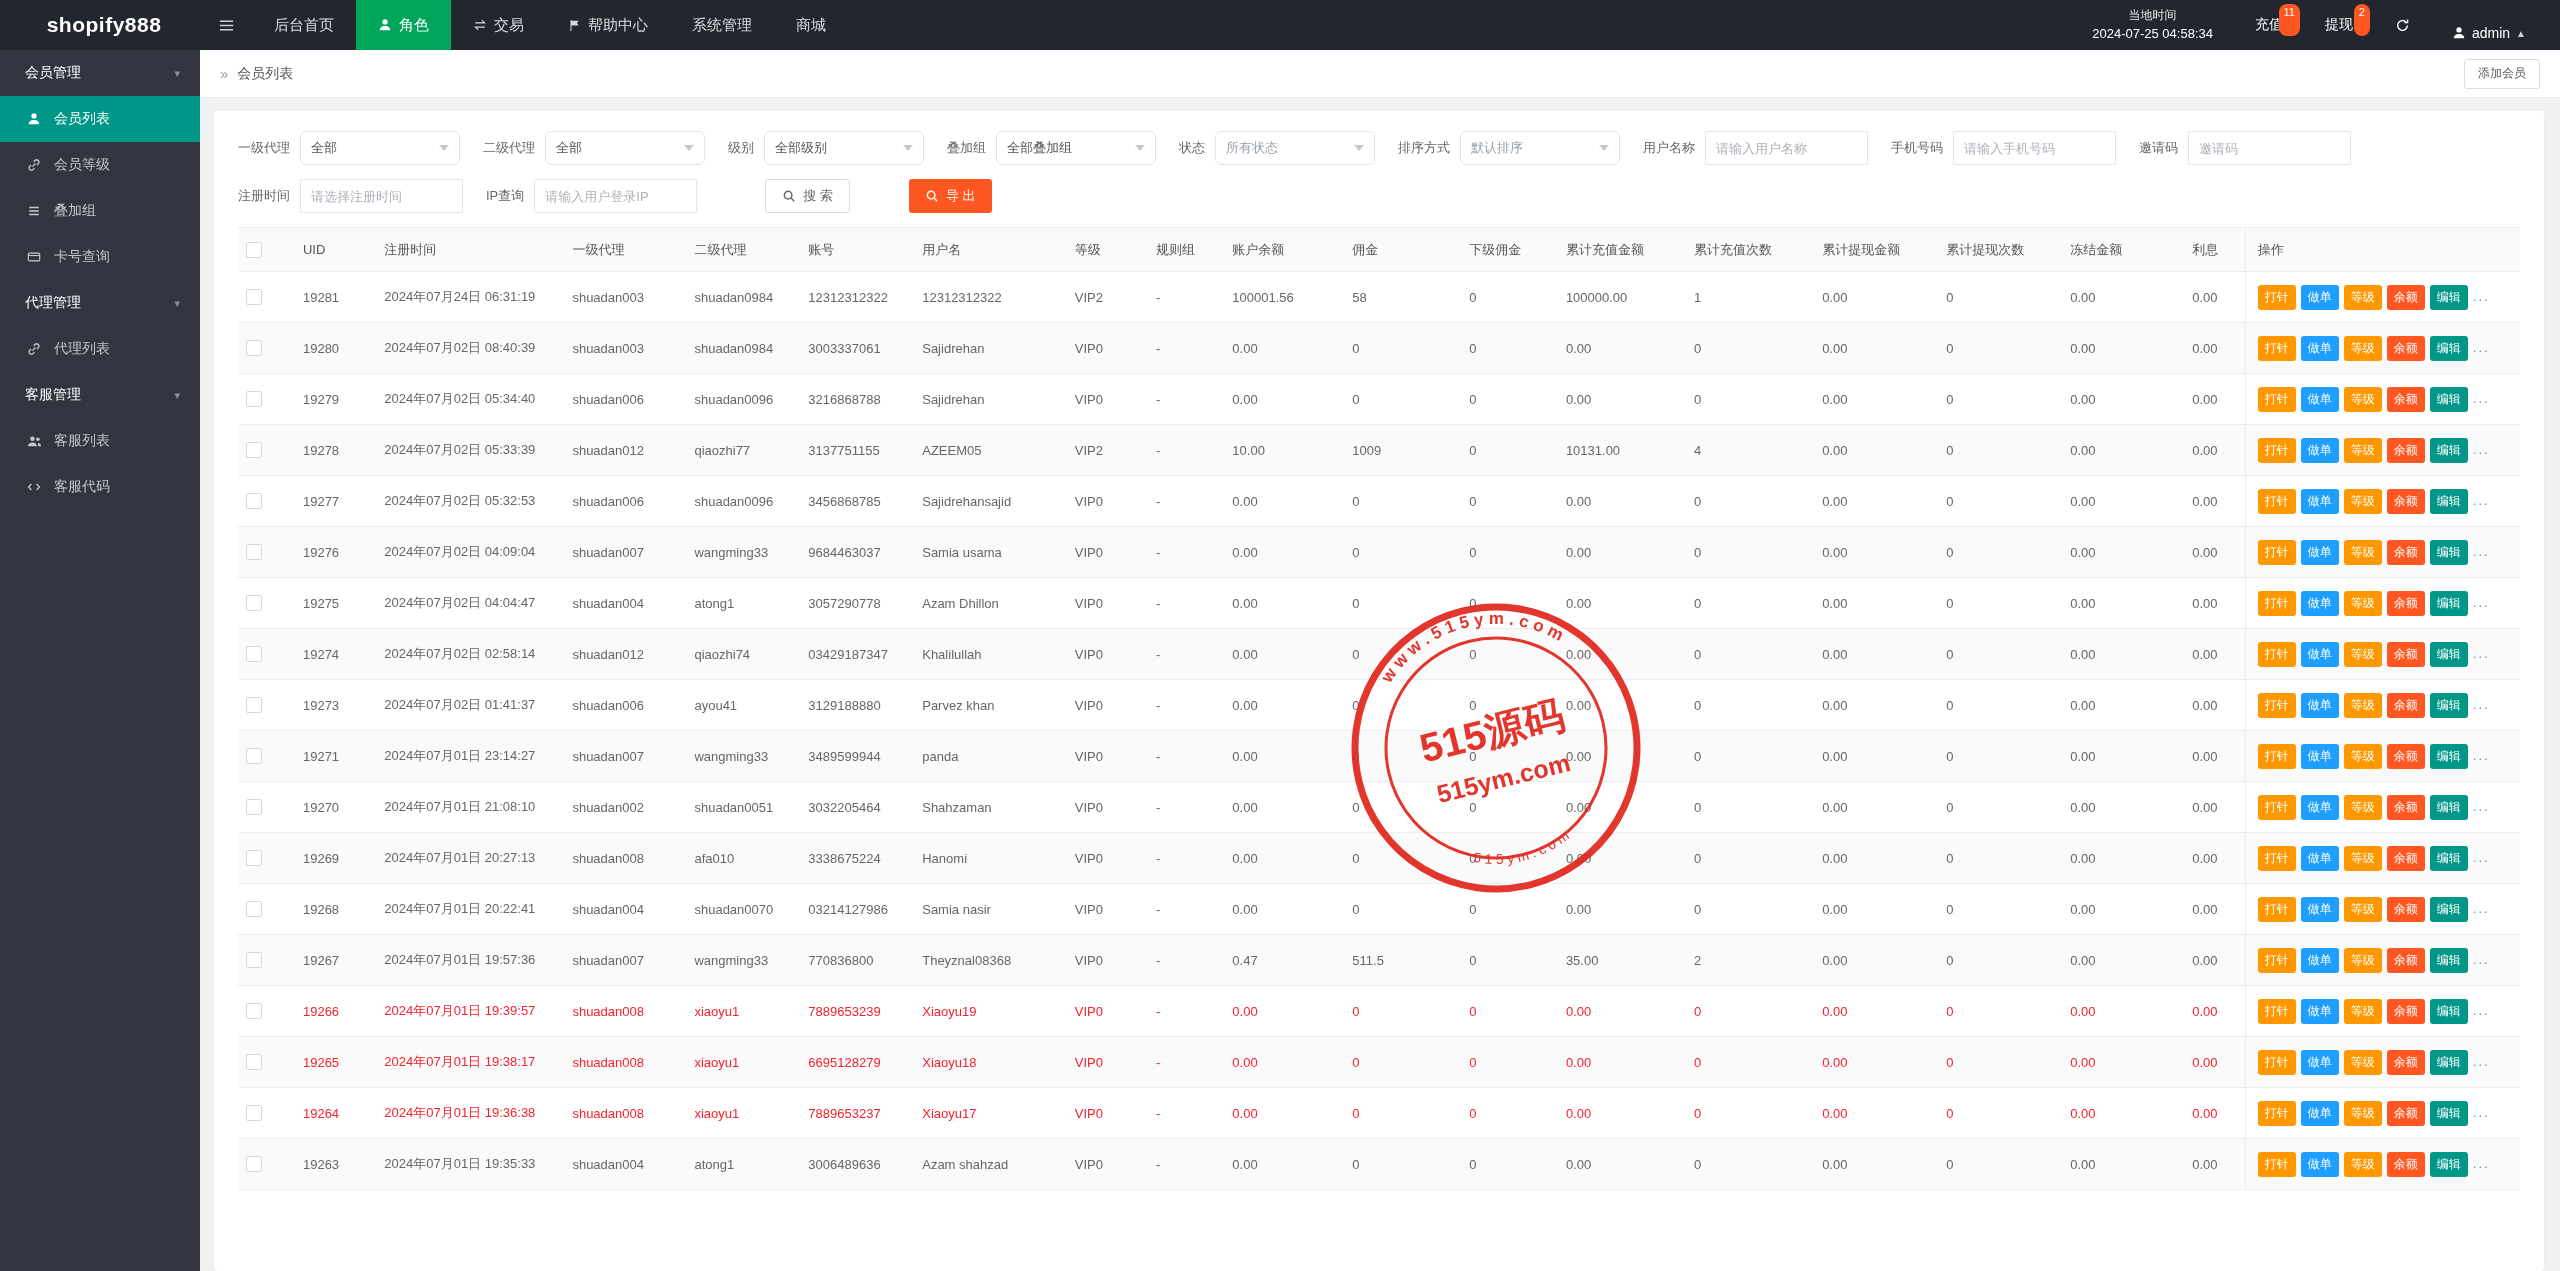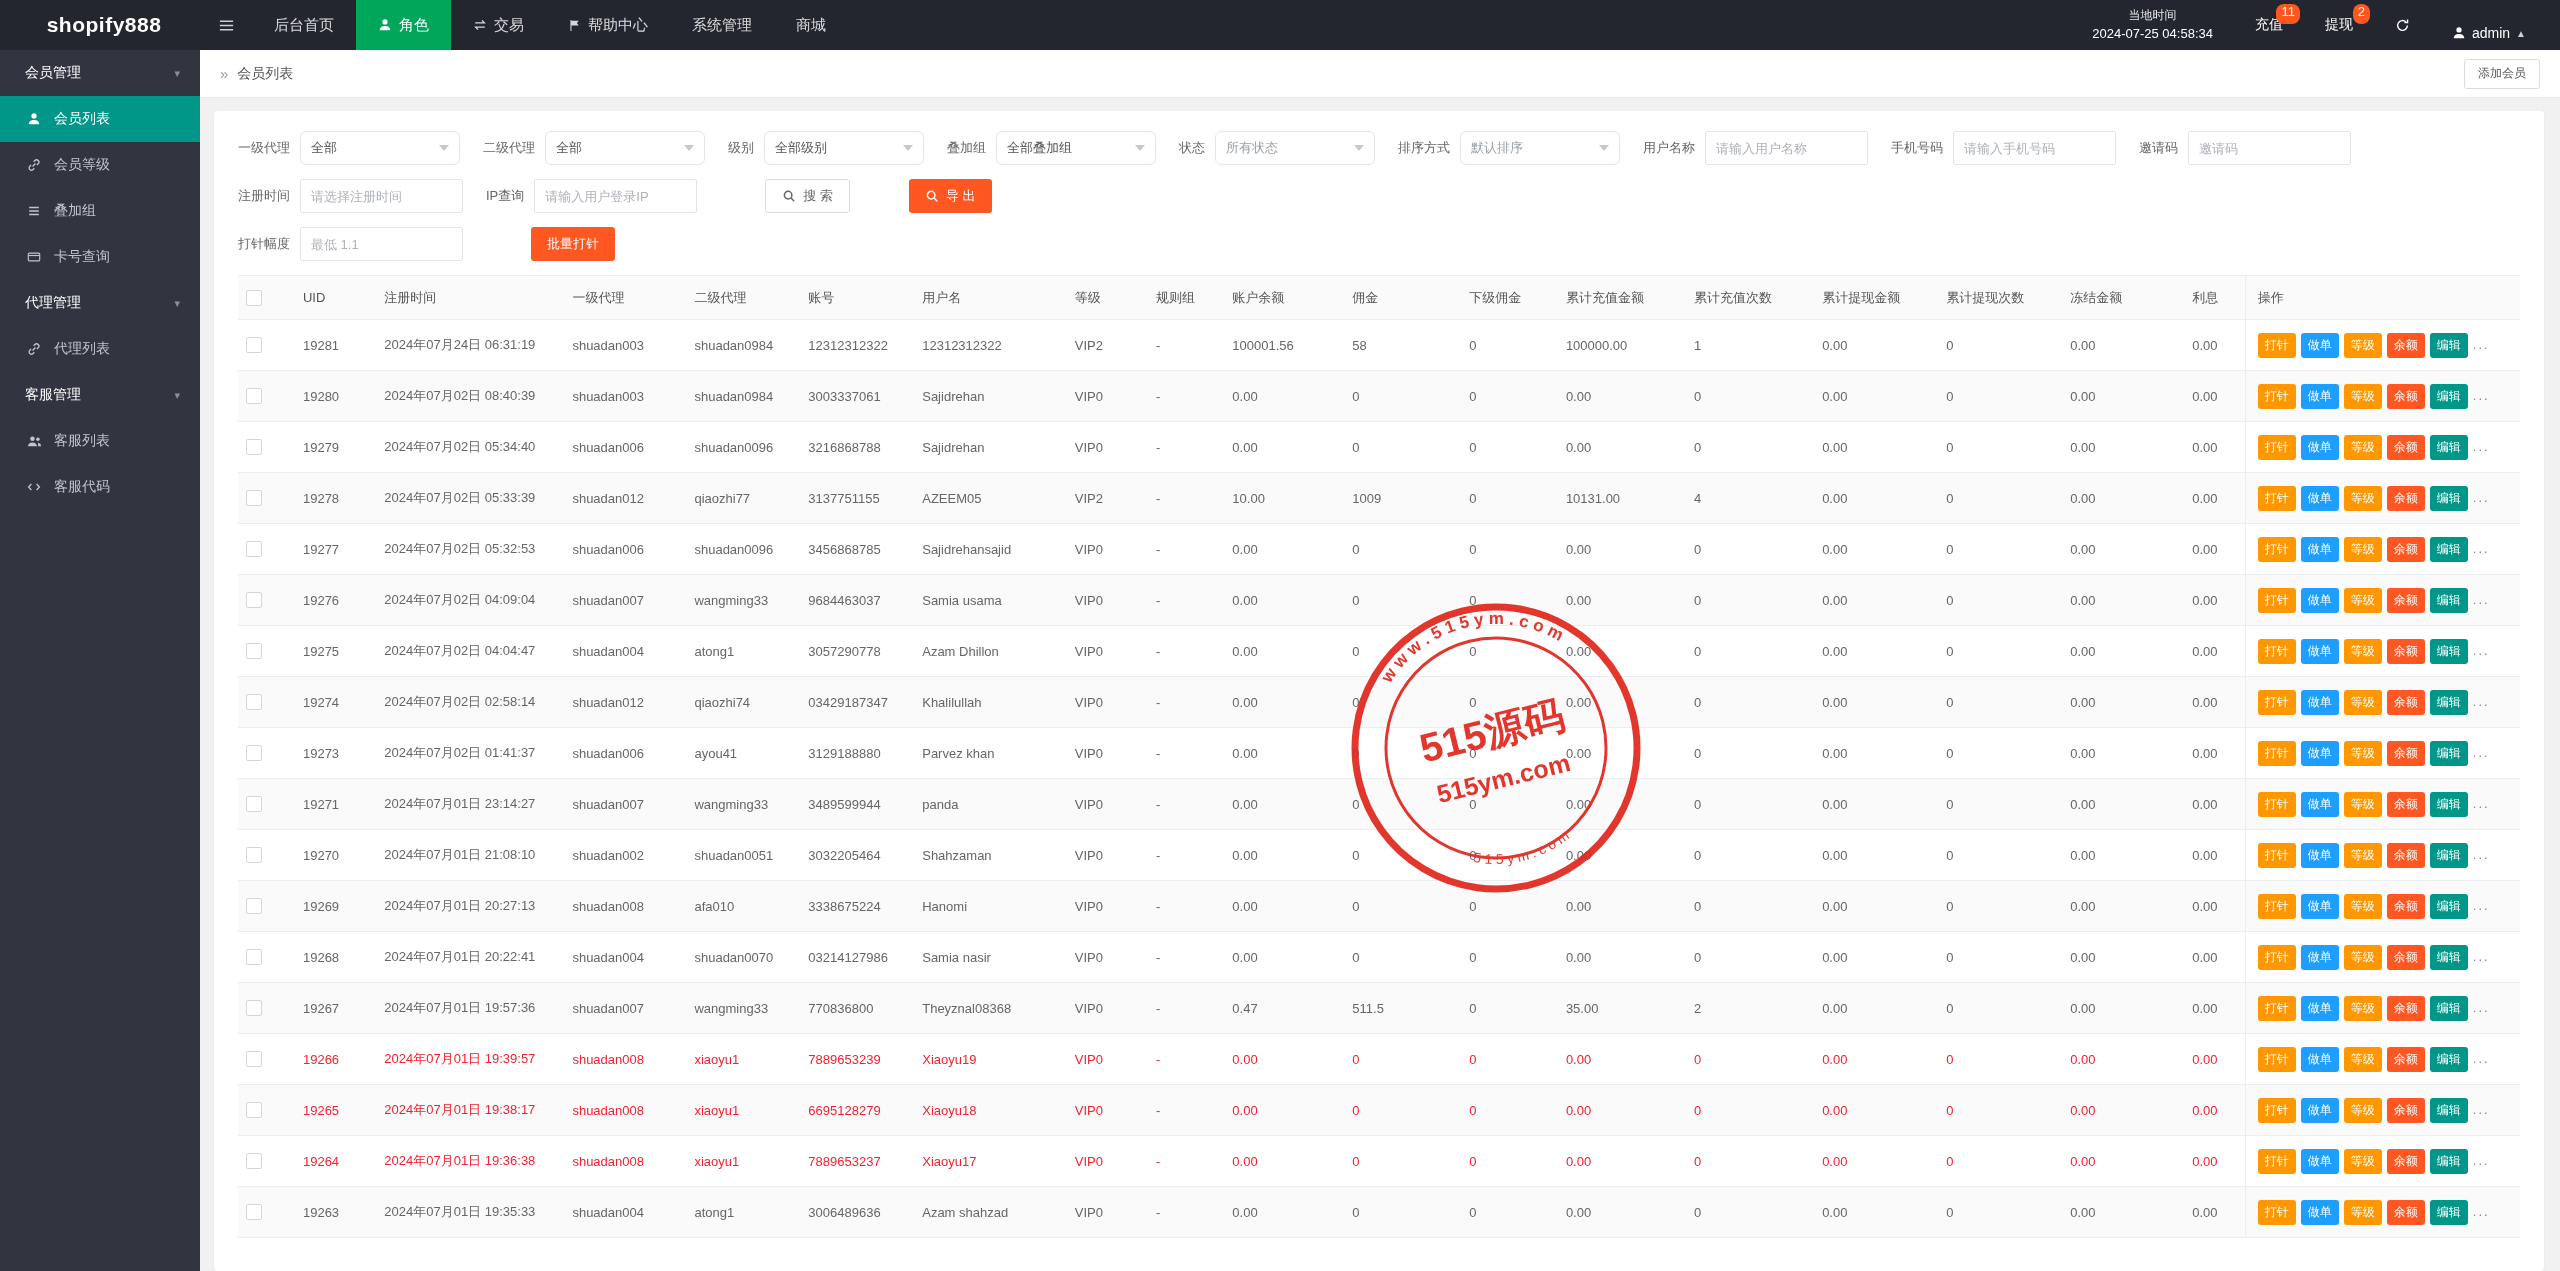--- a/index.html
+++ b/index.html
@@ -12,21 +12,21 @@
   .nav-toggle { width:52px; display:flex; align-items:center; justify-content:center; color:#cfd0d3; cursor:pointer; }
   .navbar-menu { display:flex; align-items:stretch; }
   .nav-item { padding:0 22px; display:flex; align-items:center; gap:7px; font-size:15px; color:rgba(255,255,255,.82); cursor:pointer; white-space:nowrap; }
   .nav-item.active { background:var(--nav-active); color:#fff; }
   .nav-icon { display:flex; align-items:center; }
   .nav-right { margin-left:auto; display:flex; align-items:center; gap:42px; padding-right:34px; color:#fff; }
   .time-box { text-align:center; line-height:1.55; }
   .time-box .t1 { font-size:12px; color:#e8e8e8; }
   .time-box .t2 { font-size:13px; color:#fff; }
   .nav-badge-item { position:relative; font-size:14px; cursor:pointer; }
-  .badge { position:absolute; top:-12px; right:-17px; background:var(--badge); color:#fff; font-size:13px; height:20px; line-height:16px; padding:0 5px; border-radius:8px; }
+  .badge { position:absolute; top:-12px; right:-17px; background:var(--badge); color:#fff; font-size:11px; height:32px; line-height:16px; padding:0 5px; border-radius:8px; }
   .nav-refresh { display:flex; align-items:center; cursor:pointer; color:#fff; }
   .nav-user { display:flex; align-items:center; gap:6px; font-size:14px; cursor:pointer;margin-top:16px; }
   .caret-up { font-size:10px; color:#cfd0d3; }
 
   
   .sidebar { position:absolute; top:50px; left:0; width:200px; bottom:0; background:#32353f; z-index:15; }
   .side-group { height:46px; display:flex; align-items:center; justify-content:space-between; padding:0 20px 0 25px; color:#fff; font-size:14px; cursor:pointer; }
   .side-group .chev { color:#8b8f99; font-size:11px; }
   .side-item { height:46px; display:flex; align-items:center; gap:11px; padding-left:27px; color:#c3c5cb; font-size:14px; cursor:pointer; }
   .side-item.active { background:var(--side-active); color:#fff; }
@@ -322,29 +322,20 @@
         <span class="bicon">
           <svg viewBox="0 0 16 16" width="14" height="14" fill="none" stroke="currentColor" stroke-width="1.7">
               <circle cx="7" cy="7" r="4.3"></circle>
               <path d="M10.3 10.3L14 14"></path>
             </svg>
         </span>
         <span>导 出</span>
       </button>
     </div>
 
-    <div class="f-row">
-      <div class="f-item">
-        <span class="f-label">打针幅度</span>
-        <input class="f-input" placeholder="最低 1.1" style="">
-      </div>
-      <button class="btn btn-batch">
-        <span>批量打针</span>
-      </button>
-    </div>
 
     <div class="table-wrap">
       <table>
         <colgroup>
           <col style="width:56px">
             <col style="width:80px">
             <col style="width:185px">
             <col style="width:120px">
           <col style="width:112px">
             <col style="width:112px">

